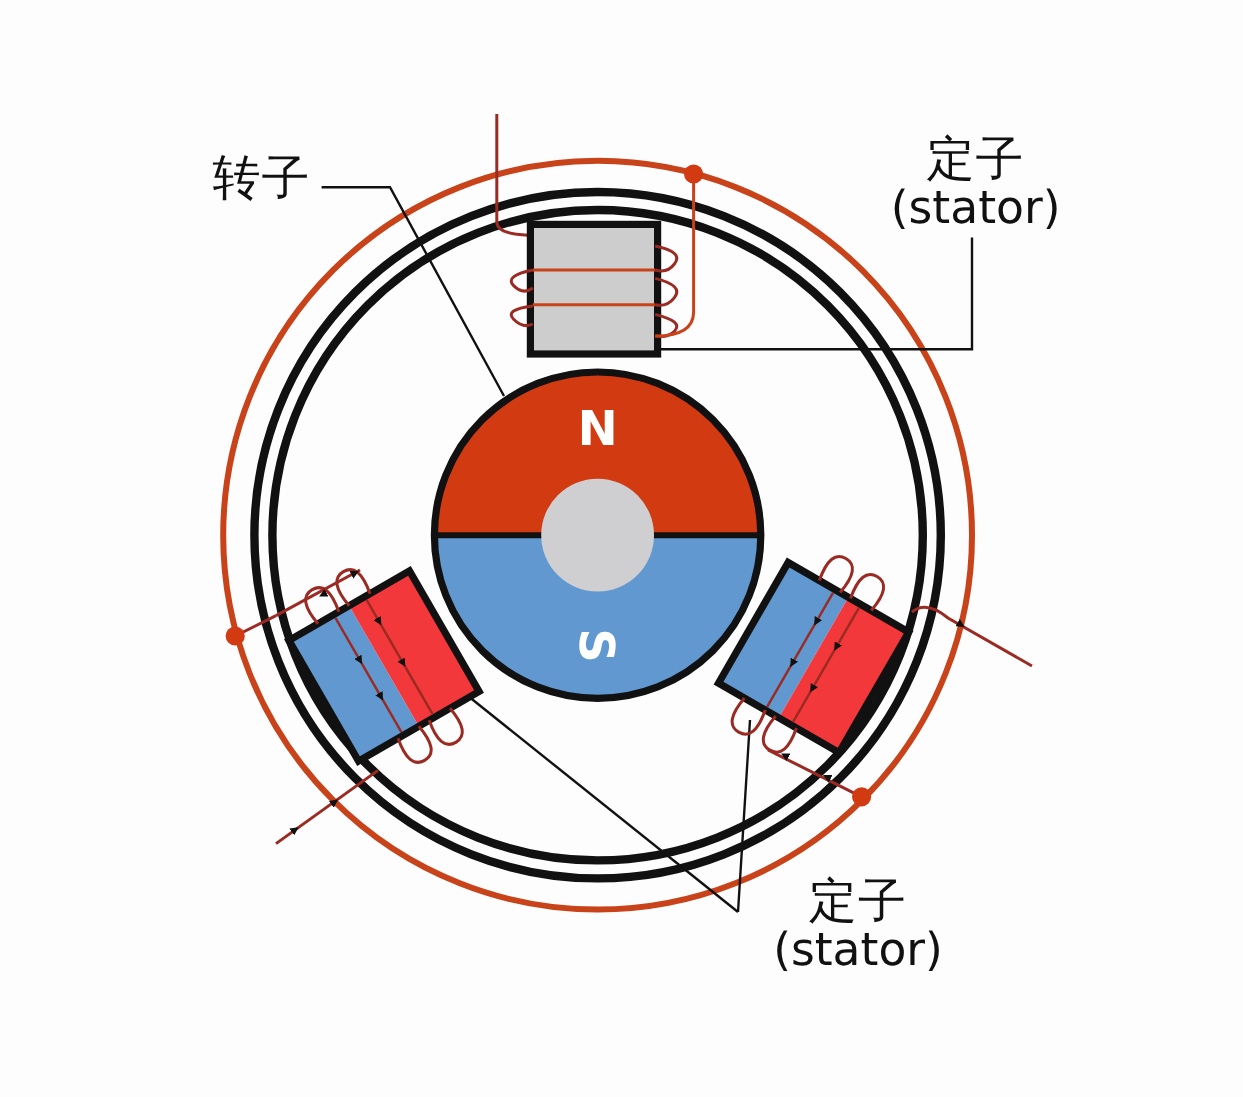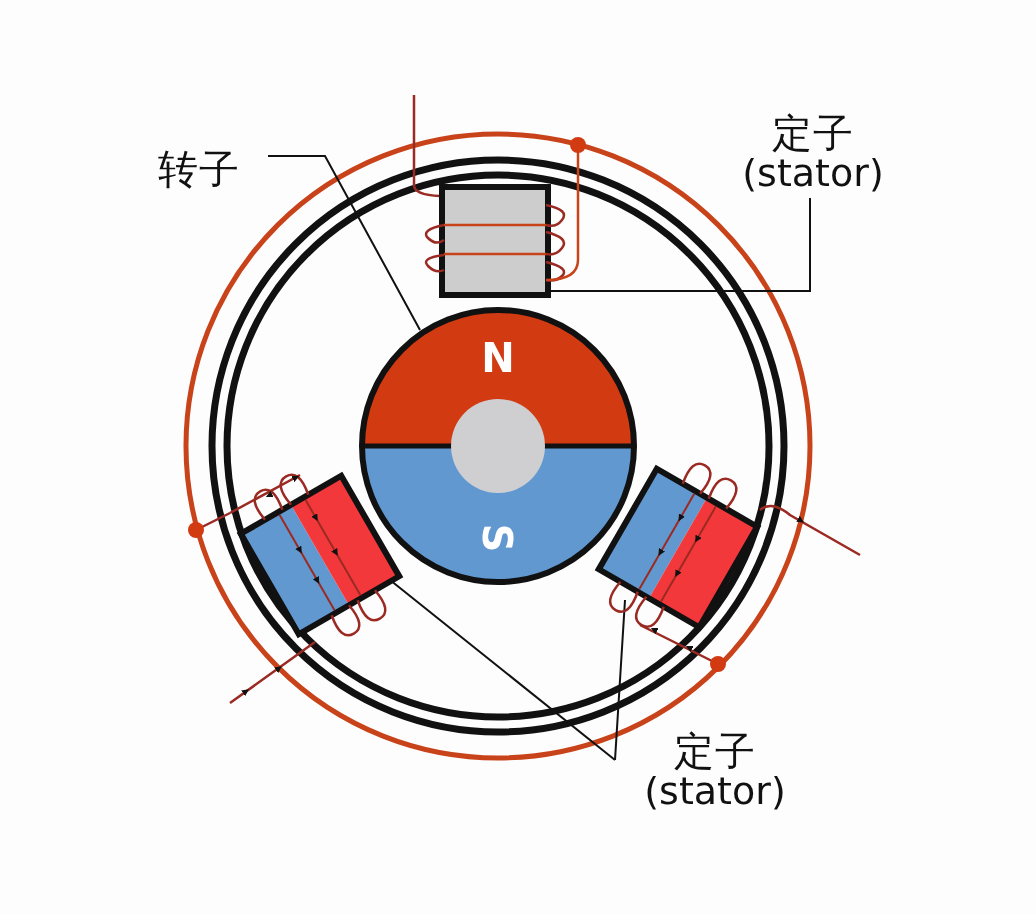--- a/index.html
+++ b/index.html
@@ -95,21 +95,21 @@
     <path d="M690,570 l0,1" stroke="#9a2a22" marker-end="url(#arrow)"></path>
   </g>
   <path d="M760,510 Q772,500 790,515 L860,555" stroke="#9a2a22" stroke-width="2.5" fill="none"></path>
   <path d="M800,520 l1,0.6" stroke="#9a2a22" marker-end="url(#arrow)"></path>
   <path d="M640,625 L718,664" stroke="#9a2a22" stroke-width="2.5" fill="none"></path>
   <path d="M655,630 l-1,-0.5" stroke="#9a2a22" marker-end="url(#arrow)"></path>
   <path d="M690,648 l-1,-0.5" stroke="#9a2a22" marker-end="url(#arrow)"></path>
   <circle cx="718" cy="664" r="8" fill="#d23a12"></circle>
 </svg>
 
-<div class="label" style="left:124px; top:128px; width:150px;margin-top:20px;">
+<div class="label" style="left:143px; top:128px; width:150px;">
   <span class="cn">转子</span>
 </div>
 <div class="label" style="left:728px; top:112px; width:170px;">
   <span class="cn">定子</span>
   <span class="en">(stator)</span>
 </div>
 <div class="label" style="left:630px; top:730px; width:170px;">
   <span class="cn">定子</span>
   <span class="en">(stator)</span>
 </div>

